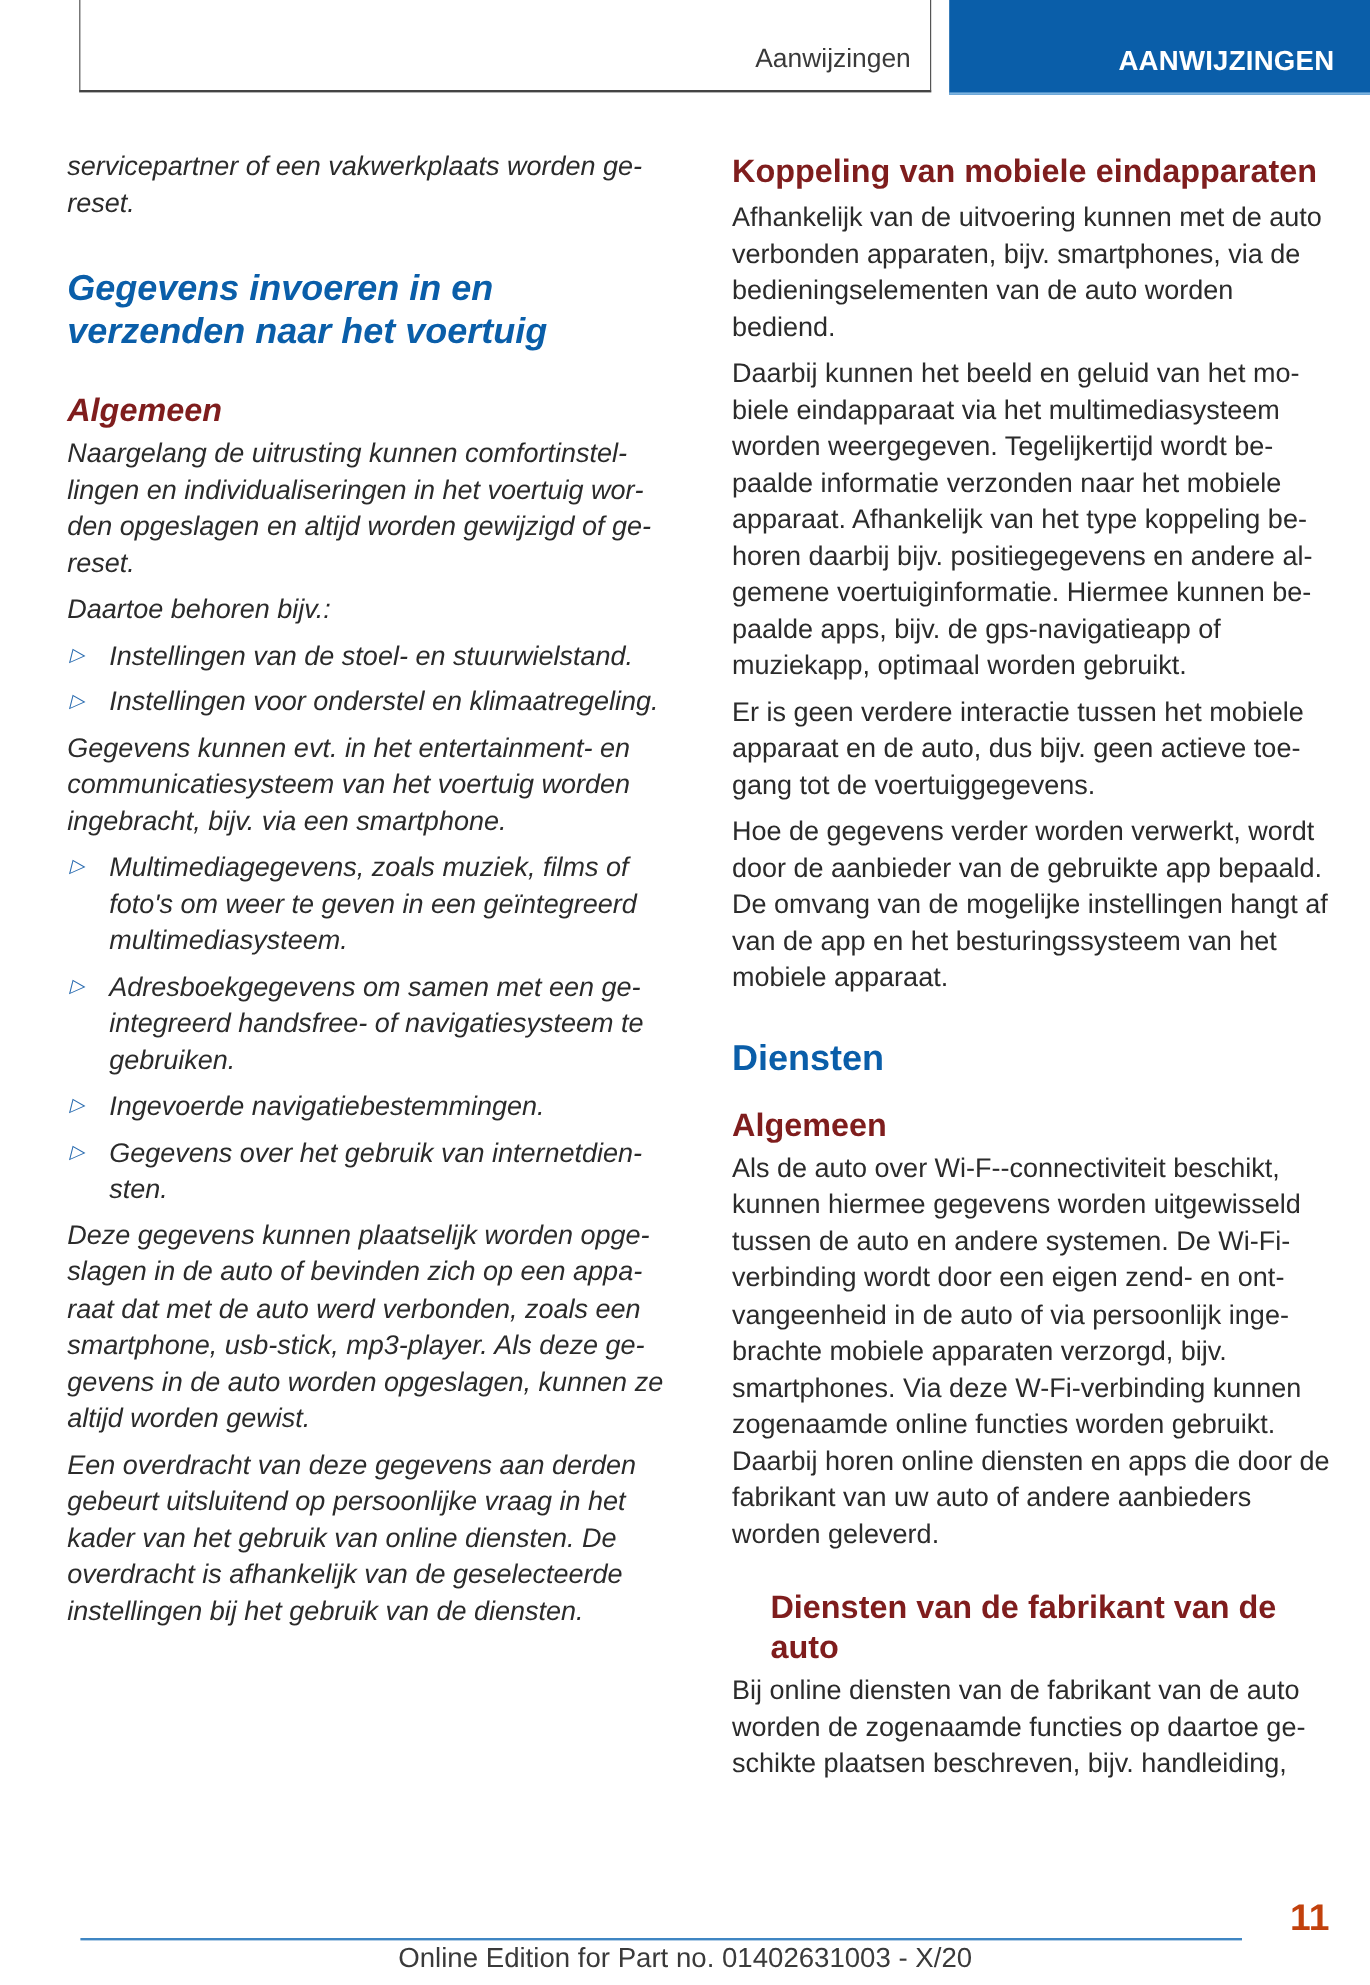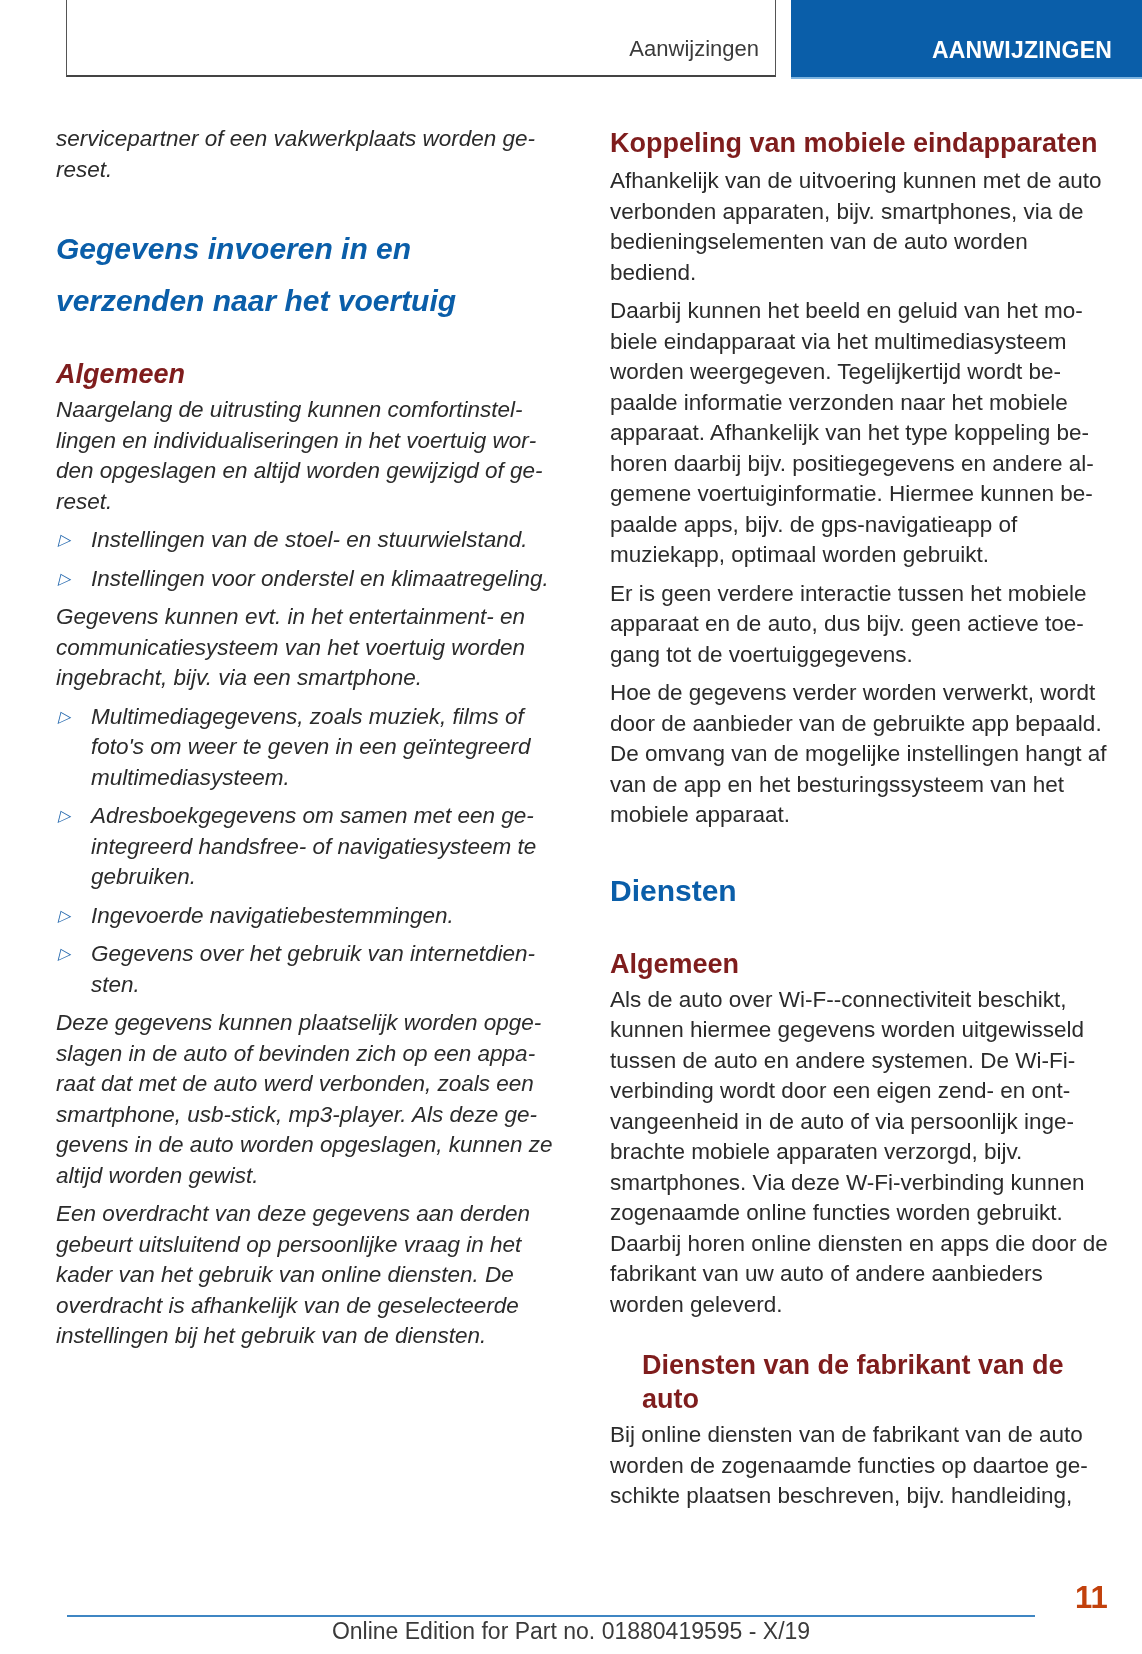--- a/index.html
+++ b/index.html
@@ -9,21 +9,21 @@
              border: 1px solid #555; border-bottom: 2px solid #444; box-sizing: border-box; }
   .hdr-left { position: absolute; right: 16px; bottom: 13px; font-size: 22px; color: #3a3a3a; }
   .hdr-tab { position: absolute; left: 791px; top: 0; width: 351px; height: 79px; background: #0a5ea9;
              border-bottom: 2px solid #7db4e0; box-sizing: border-box; }
   .hdr-tab span { position: absolute; right: 30px; bottom: 13px; font-size: 23px; font-weight: bold;
              color: #ffffff; letter-spacing: 0.2px; }
   .col { position: absolute; top: 124px; }
   .col-left { left: 56px; width: 510px; font-style: italic; }
   .col-right { left: 610px; width: 510px; }
   p { margin: 0 0 8px 0; font-size: 22.5px; line-height: 30.5px; }
-  h1 { margin: 0; font-size: 30px; line-height: 52px; color: #0a5ea9; font-weight: bold; }
+  h1 { margin: 0; font-size: 30px; line-height: 36px; color: #0a5ea9; font-weight: bold; }
   h2 { margin: 0; font-size: 27px; line-height: 34px; color: #7f1d1d; font-weight: bold; }
   ul { list-style: none; margin: 0 0 8px 0; padding: 0; }
   li { position: relative; padding-left: 35px; font-size: 22.5px; line-height: 30.5px; margin-bottom: 8px; }
   li .bullet { position: absolute; left: 2px; top: 0; color: #2a6cb0; font-size: 16px; }
   .footer-line { position: absolute; left: 67px; top: 1615px; width: 968px; height: 2px; background: #3f86c3; }
   .page-num { position: absolute; left: 1075px; top: 1580px; font-size: 31px; font-weight: bold; color: #c2410c; }
   .footer-text { position: absolute; left: 0; width: 1142px; top: 1618px; text-align: center; font-size: 23px; color: #3a3a3a; }
 </style>
 </head>
 <body>
@@ -33,20 +33,21 @@
 </div>
 <div class="hdr-tab">
   <span>AANWIJZINGEN</span>
 </div>
 
 <div class="col col-left">
   <p>servicepartner of een vakwerkplaats worden ge­reset.</p>
   <h1 style="margin-top:38px;margin-bottom:30px;">Gegevens invoeren in en verzenden naar het voertuig</h1>
   <h2 style="margin-bottom:4px;">Algemeen</h2>
   <p>Naargelang de uitrusting kunnen comfortinstel­lingen en individualiseringen in het voertuig wor­den opgeslagen en altijd worden gewijzigd of ge­reset.</p>
+  <p>Daartoe behoren bijv.:</p>
   <ul>
     <li><span class="bullet">▷</span><span>Instellingen van de stoel- en stuurwielstand.</span></li>
     <li><span class="bullet">▷</span><span>Instellingen voor onderstel en klimaatregeling.</span></li>
   </ul>
   <p>Gegevens kunnen evt. in het entertainment- en communicatiesysteem van het voertuig worden ingebracht, bijv. via een smartphone.</p>
   <ul>
     <li><span class="bullet">▷</span><span>Multimediagegevens, zoals muziek, films of foto's om weer te geven in een geïntegreerd multimediasysteem.</span></li>
     <li><span class="bullet">▷</span><span>Adresboekgegevens om samen met een ge­integreerd handsfree- of navigatiesysteem te gebruiken.</span></li>
     <li><span class="bullet">▷</span><span>Ingevoerde navigatiebestemmingen.</span></li>
     <li><span class="bullet">▷</span><span>Gegevens over het gebruik van internetdien­sten.</span></li>
@@ -54,22 +55,22 @@
   <p>Deze gegevens kunnen plaatselijk worden opge­slagen in de auto of bevinden zich op een appa­raat dat met de auto werd verbonden, zoals een smartphone, usb-stick, mp3-player. Als deze ge­gevens in de auto worden opgeslagen, kunnen ze altijd worden gewist.</p>
   <p>Een overdracht van deze gegevens aan derden gebeurt uitsluitend op persoonlijke vraag in het kader van het gebruik van online diensten. De overdracht is afhankelijk van de geselecteerde instellingen bij het gebruik van de diensten.</p>
 </div>
 
 <div class="col col-right" style="top:126px;">
   <h2 style="margin-bottom:6px;">Koppeling van mobiele eindapparaten</h2>
   <p>Afhankelijk van de uitvoering kunnen met de auto verbonden apparaten, bijv. smartphones, via de bedieningselementen van de auto worden bediend.</p>
   <p>Daarbij kunnen het beeld en geluid van het mo­biele eindapparaat via het multimediasysteem worden weergegeven. Tegelijkertijd wordt be­paalde informatie verzonden naar het mobiele apparaat. Afhankelijk van het type koppeling be­horen daarbij bijv. positiegegevens en andere al­gemene voertuiginformatie. Hiermee kunnen be­paalde apps, bijv. de gps-navigatieapp of muziekapp, optimaal worden gebruikt.</p>
   <p>Er is geen verdere interactie tussen het mobiele apparaat en de auto, dus bijv. geen actieve toe­gang tot de voertuiggegevens.</p>
   <p>Hoe de gegevens verder worden verwerkt, wordt door de aanbieder van de gebruikte app bepaald. De omvang van de mogelijke instellingen hangt af van de app en het besturingssysteem van het mobiele apparaat.</p>
-  <h1 style="margin-top:34px;margin-bottom:30px;">Diensten</h1>
+  <h1 style="margin-top:34px;margin-bottom:20px;">Diensten</h1>
   <h2 style="margin-bottom:4px;">Algemeen</h2>
   <p>Als de auto over Wi-F--connectiviteit beschikt, kunnen hiermee gegevens worden uitgewisseld tussen de auto en andere systemen. De Wi-Fi-verbinding wordt door een eigen zend- en ont­vangeenheid in de auto of via persoonlijk inge­brachte mobiele apparaten verzorgd, bijv. smartphones. Via deze W-Fi-verbinding kunnen zogenaamde online functies worden gebruikt. Daarbij horen online diensten en apps die door de fabrikant van uw auto of andere aanbieders worden geleverd.</p>
   <h2 style="margin-top:28px;margin-bottom:4px;margin-left:32px;">Diensten van de fabrikant van de auto</h2>
   <p>Bij online diensten van de fabrikant van de auto worden de zogenaamde functies op daartoe ge­schikte plaatsen beschreven, bijv. handleiding,</p>
 </div>
 
 <div class="page-num">11</div>
 <div class="footer-line"></div>
-<div class="footer-text">Online Edition for Part no. 01880419595 - X/19</div>
+<div class="footer-text">Online Edition for Part no. 01402631003 - X/20</div>
 
 </body></html>

